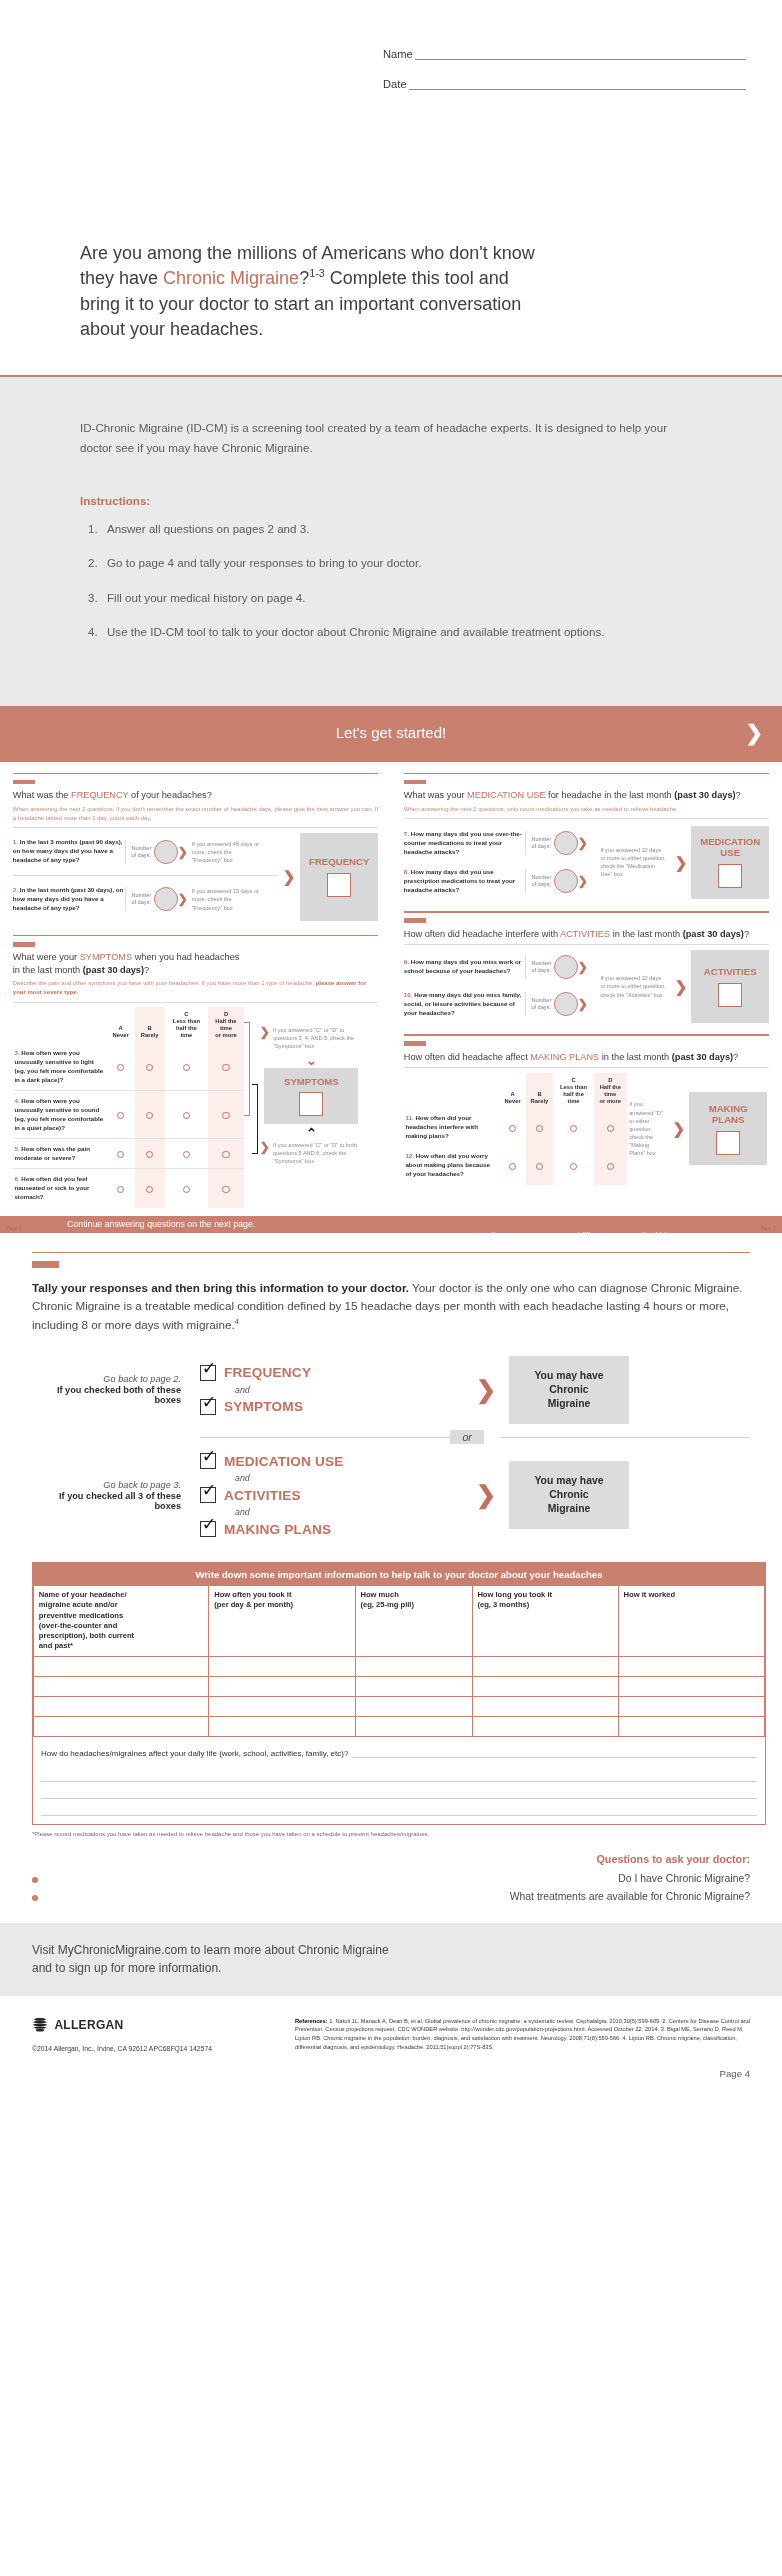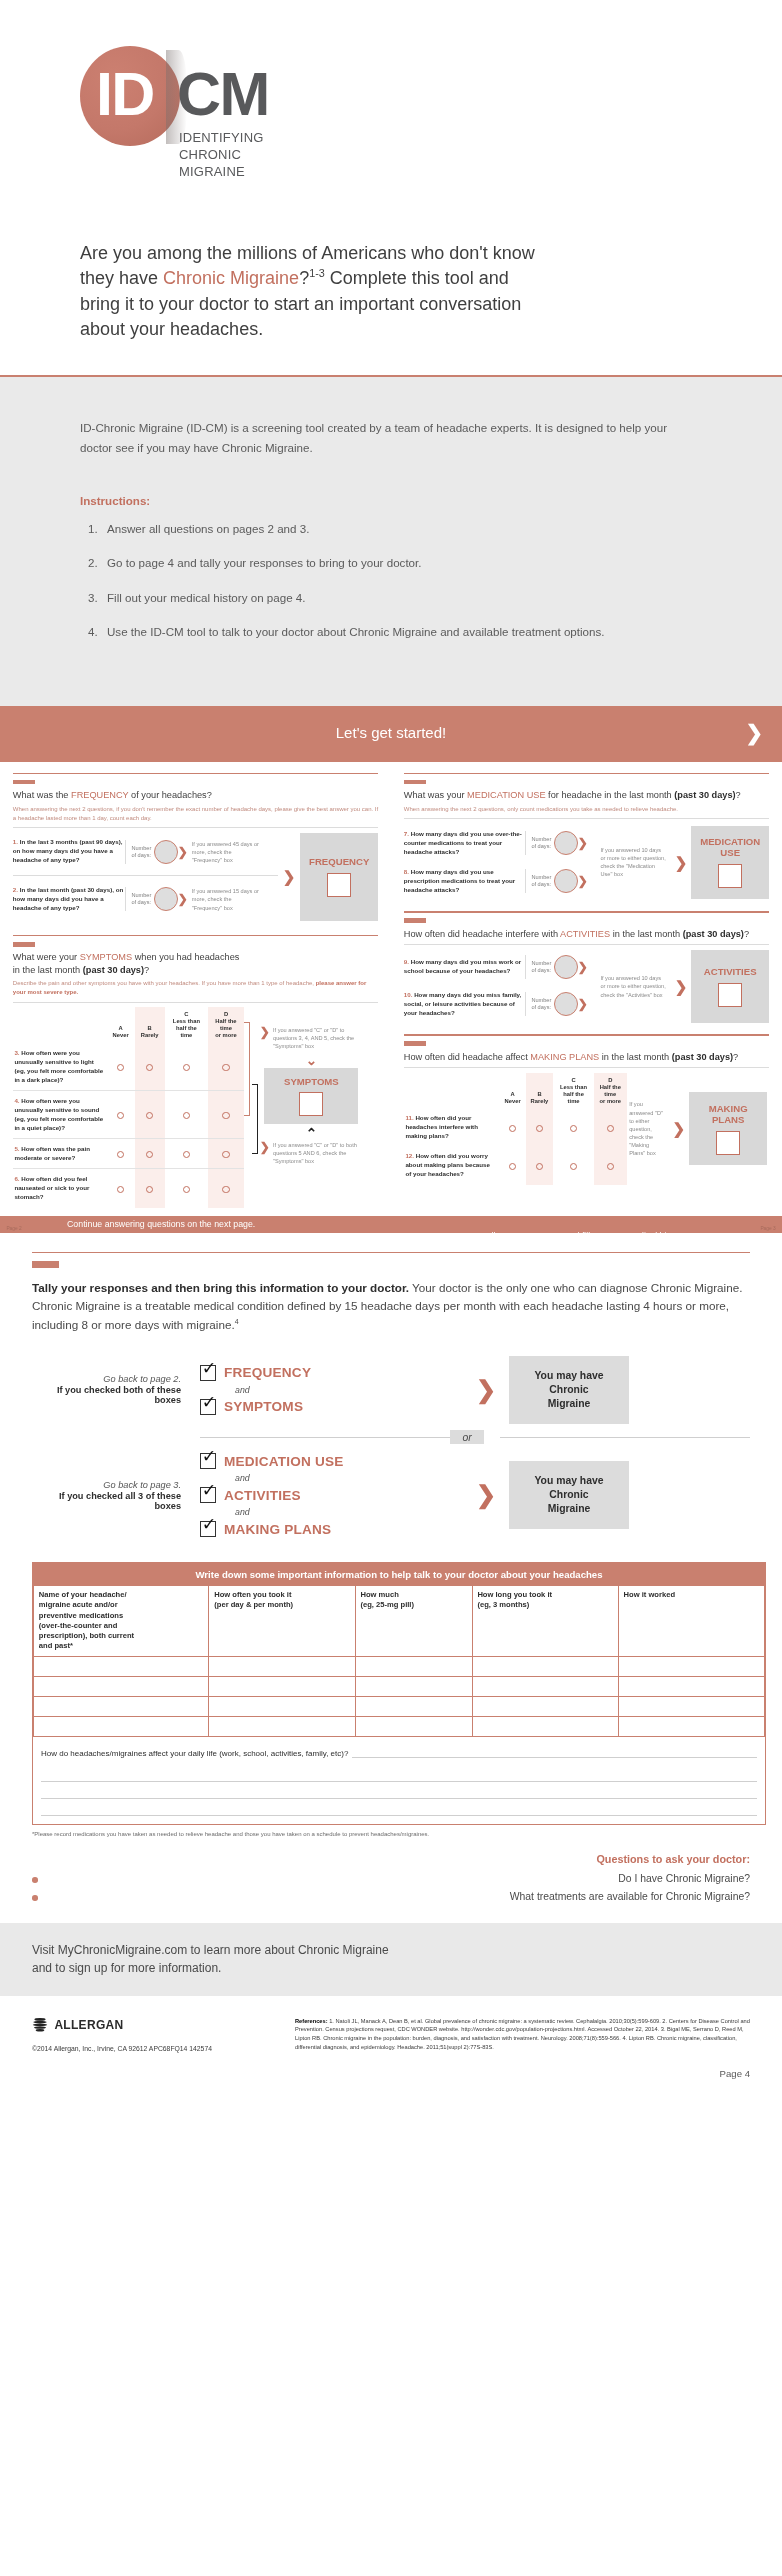--- a/index.html
+++ b/index.html
@@ -237,28 +237,31 @@
   .allergan-name { font-size: 12px; font-weight: bold; color: #2b2b2b; letter-spacing: 0.3px; }
   .copyline { font-size: 6.8px; color: #3a3a3a; margin-top: 12.8px; }
   .refs { flex: 1; font-size: 5.7px; color: #3a3a3a; line-height: 1.55; }
   .refs b { color: #000; }
   .pagenum { position: absolute; right: 32px; bottom: -27px; font-size: 9.6px; color: #5a5a5a; }
 </style>
 </head>
 <body>
 
 <div class="header">
-  <div class="logo-wrap">
-    <div class="logo-circle"></div>
-    <div class="logo-id">ID</div>
-    <div class="logo-shadow"></div>
-    <div class="logo-cm">CM</div>
-    <div class="logo-tag">IDENTIFYING<br>CHRONIC<br>MIGRAINE</div>
+
+  <div class="name-date">
+    <div class="nd-row">
+      <span class="nd-label">Name</span>
+      <span class="nd-line"></span>
+    </div>
+    <div class="nd-row">
+      <span class="nd-label">Date</span>
+      <span class="nd-line"></span>
+    </div>
   </div>
-
 </div>
 
 <div class="intro">
   <p>
     <span>Are you among the millions of Americans who don't know</span><br>
     <span>they have </span><span class="accent-txt">Chronic Migraine</span><span>?</span><span class="sup">1-3</span><span> Complete this tool and</span><br>
     <span>bring it to your doctor to start an important conversation</span><br>
     <span>about your headaches.</span>
   </p>
 </div>

